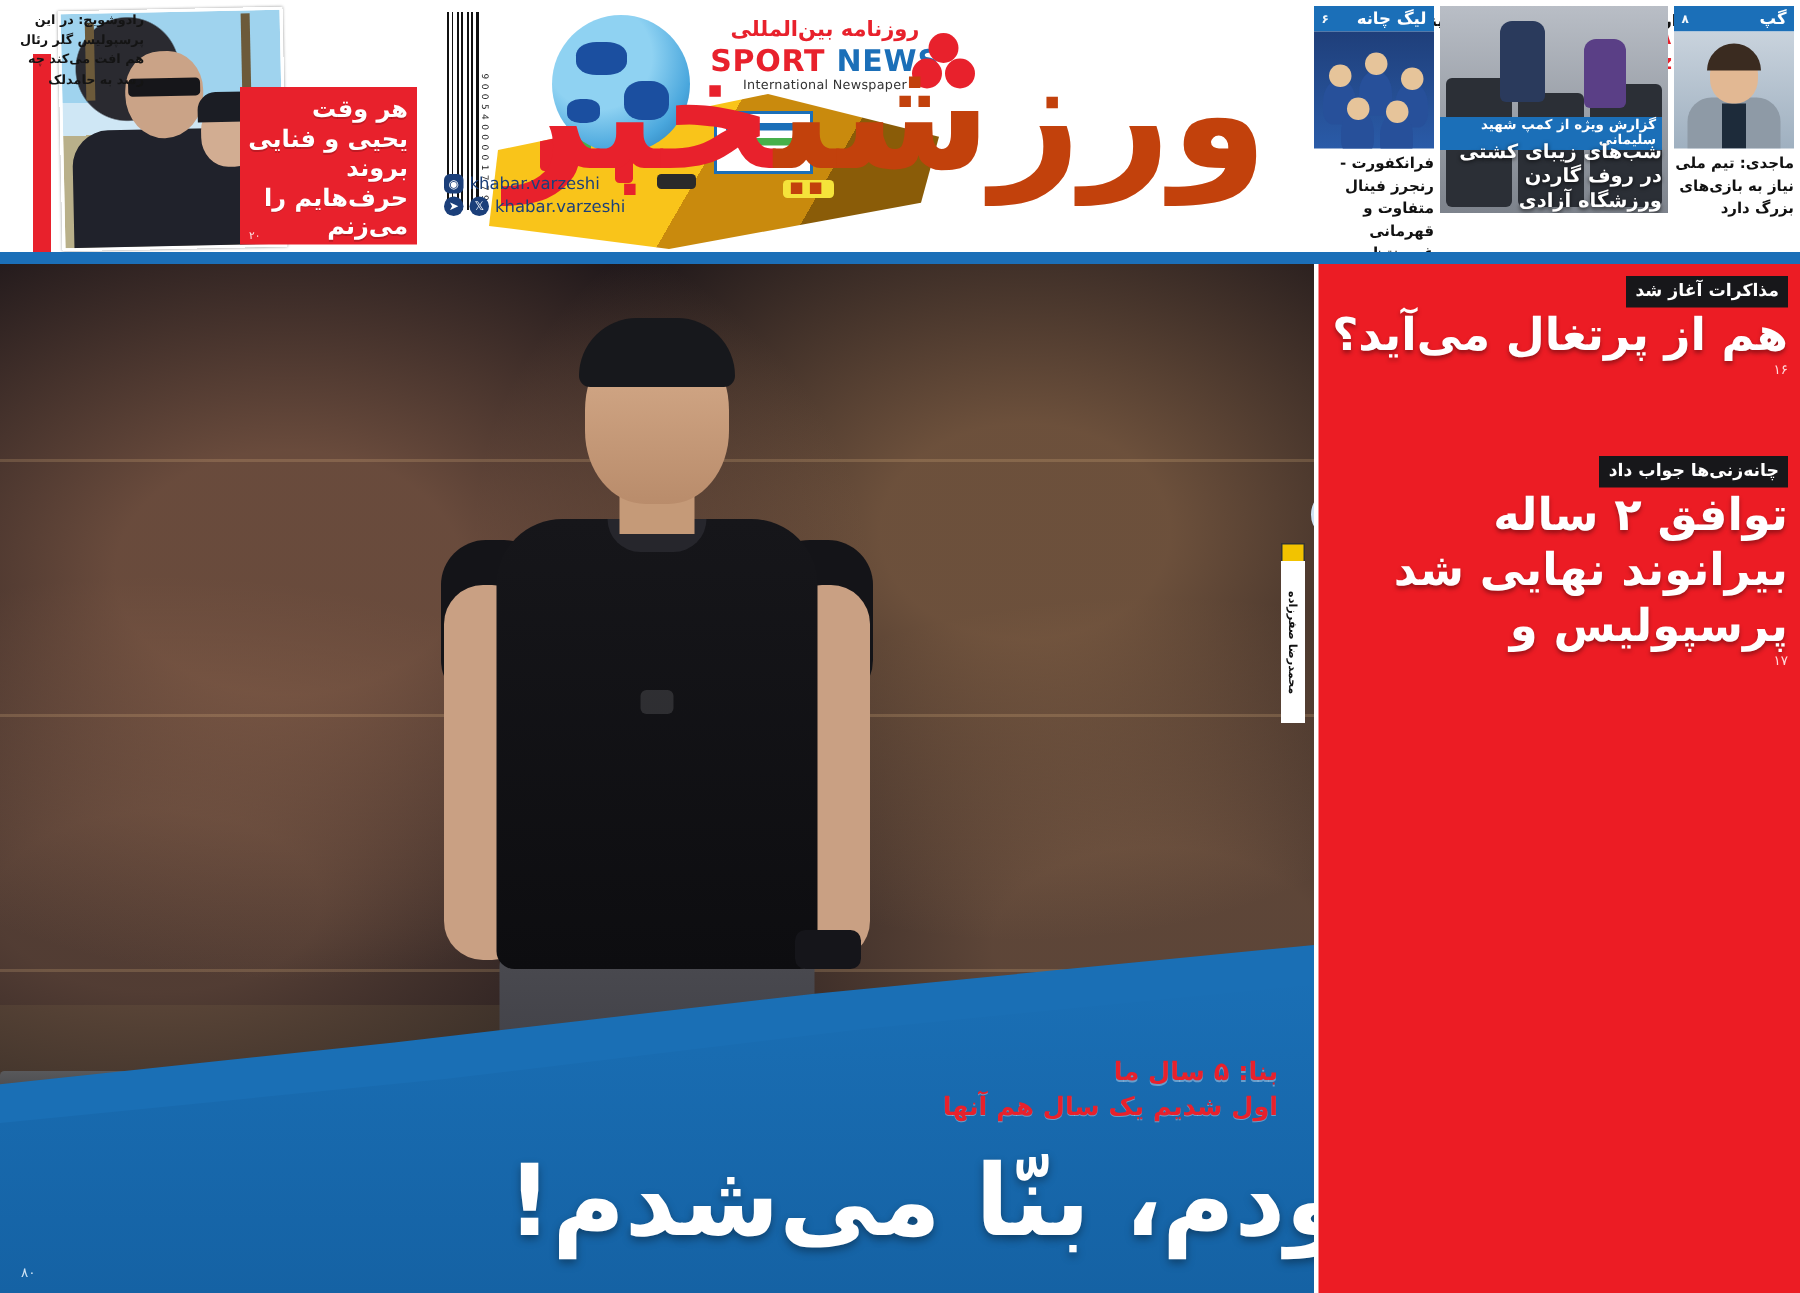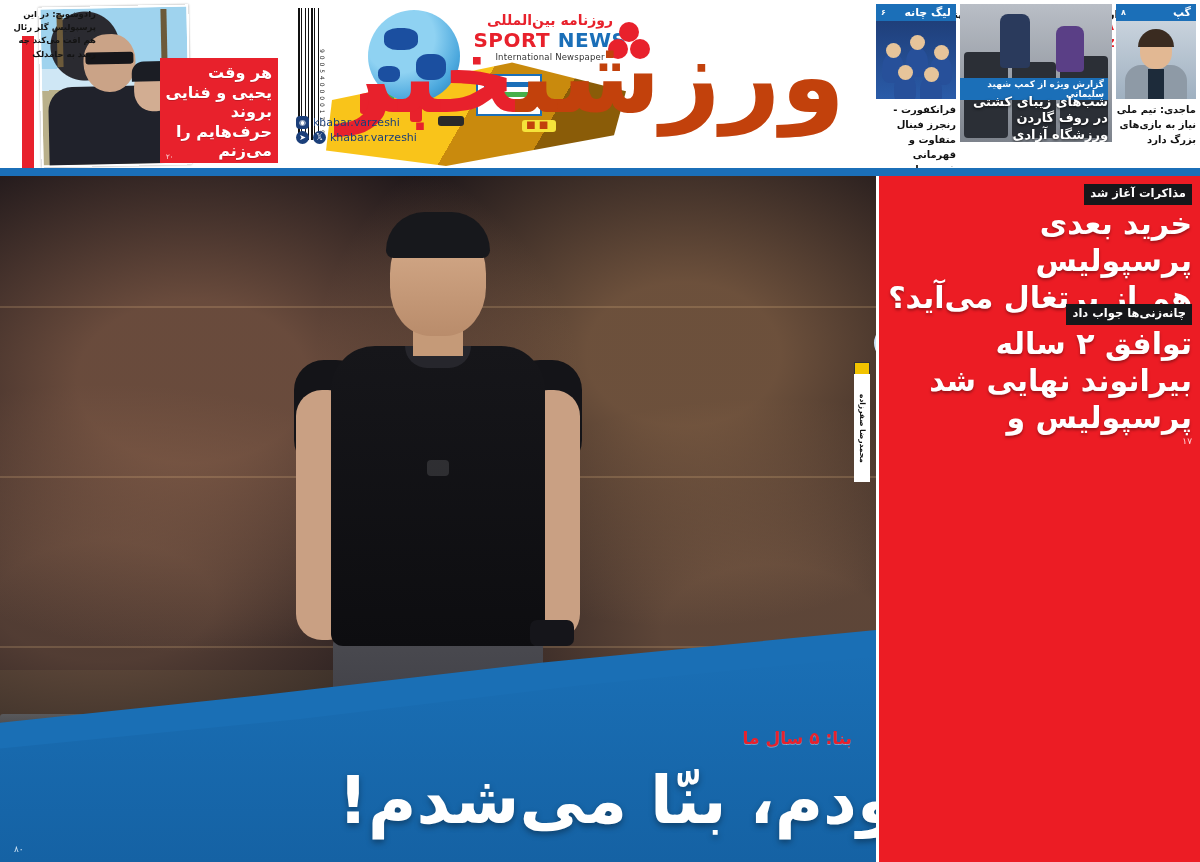--- a/index.html
+++ b/index.html
@@ -450,30 +450,30 @@
     <div class="swoosh"></div>
     <div class="swoosh-inner"></div>
 
     <div class="wrestlers">
       <div class="t1">کشتی‌گیران</div>
       <div class="t1">استقلالی برای من قلب آبی می‌فرستند</div>
     </div>
 
     <div class="bottom-red">
       <div>بنا: ۵ سال ما</div>
+      <div>اول شدیم یک سال هم آنها</div>
     </div>
 
     <div class="bottom-main">اگر بنا نبودم، بنّا می‌شدم!</div>
     <div class="bottom-pg">۸۰</div>
 
     <div class="redcol">
 
       <div class="rc-b1">
         <div class="blk-tag">مذاکرات آغاز شد</div>
-        <div class="hl">خرید بعدی پرسپولیس</div>
         <div class="hl">هم از پرتغال می‌آید؟</div>
         <div class="rc-pg">۱۶</div>
       </div>
 
       <div class="rc-b2">
         <div class="blk-tag">چانه‌زنی‌ها جواب داد</div>
         <div class="hl">توافق ۲ ساله</div>
         <div class="hl">بیرانوند نهایی شد</div>
         <div class="hl">پرسپولیس و</div>
         <div class="rc-pg">۱۷</div>

